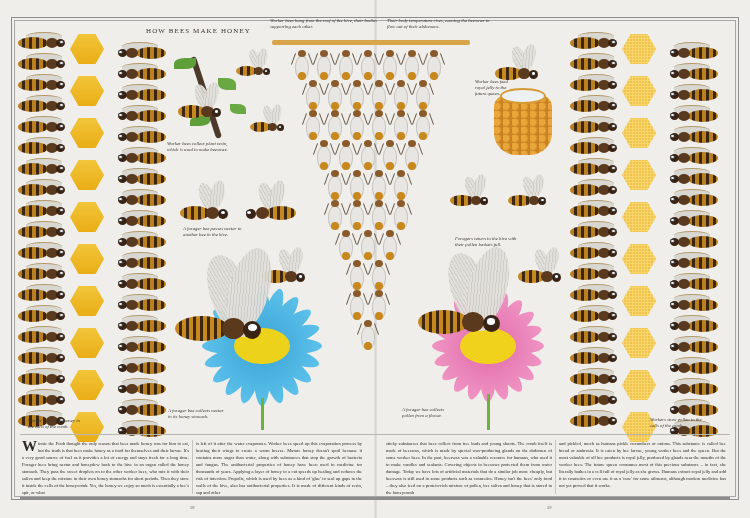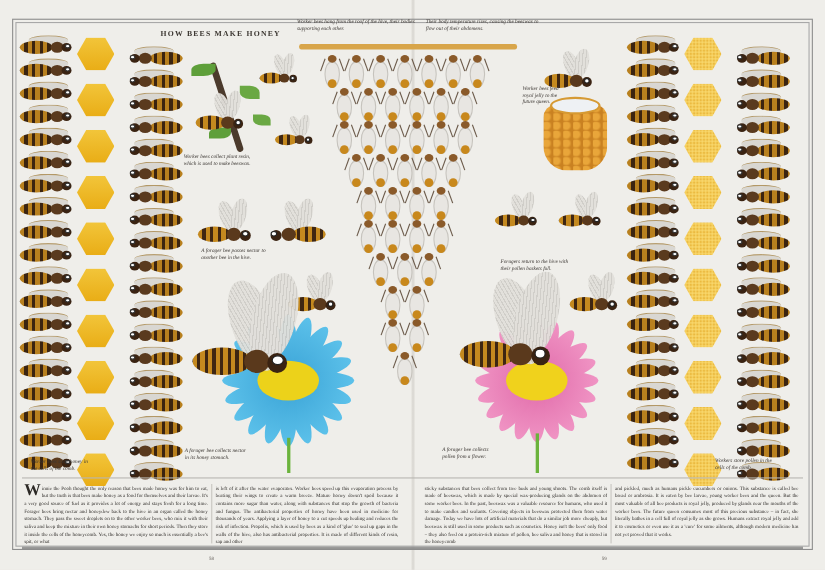--- a/index.html
+++ b/index.html
@@ -1,21 +1,21 @@
 <!DOCTYPE html>
 <html><head>
 <meta charset="utf-8">
 <style>
   * { box-sizing: border-box; margin: 0; padding: 0; }
   html, body { width: 750px; height: 518px; overflow: hidden; background: #e6e4df; }
   .spread { position: absolute; left: 0; top: 0; width: 750px; height: 518px; background: #efeeea; }
   .gutter { position: absolute; left: 374px; top: 0; width: 3px; height: 518px; background: linear-gradient(90deg,#e3e1dc,#d9d7d2,#e3e1dc); }
   .frame { position: absolute; left: 11px; top: 17px; width: 728px; height: 483px; border: 1px solid #8d8d8d; }
   .frame-inner { position: absolute; left: 14px; top: 20px; width: 722px; height: 477px; border: 1px solid #a8a8a8; }
-  .title { position: absolute; left: 146px; top: 27px; font-family: "Liberation Serif", serif; font-size: 7px; letter-spacing: 1.1px; font-weight: bold; color: #3a3530; text-align: center; }
+  .title { position: absolute; left: 146px; top: 27px; font-family: "Liberation Serif", serif; font-size: 7px; letter-spacing: 1.1px; font-weight: normal; color: #3a3530; text-align: center; }
   .cap { position: absolute; font-family: "Liberation Serif", serif; font-style: italic; font-size: 4.8px; line-height: 6px; color: #3b3632; }
   .text-rule { position: absolute; left: 20px; top: 434px; width: 710px; height: 1px; background: #b8b6b1; }
   .col { position: absolute; top: 440px; font-family: "Liberation Serif", serif; font-size: 4.6px; line-height: 7px; color: #2c2926; text-align: justify; overflow: hidden; height: 58px; }
   .col .drop { float: left; font-size: 15px; line-height: 13px; margin-right: 1px; font-weight: bold; }
   .col-sep { position: absolute; top: 440px; width: 1px; height: 54px; background: #c7c5c0; }
   .pnum { position: absolute; top: 505px; font-family: "Liberation Serif", serif; font-size: 4.5px; color: #6a6560; }
   .bottom-rule { position: absolute; left: 20px; top: 497px; width: 710px; height: 2px; border-top: 1px solid #8b8b8b; border-bottom: 1px solid #8b8b8b; }
 
   
   .stack { position: absolute; top: 30px; width: 150px; height: 400px; }

